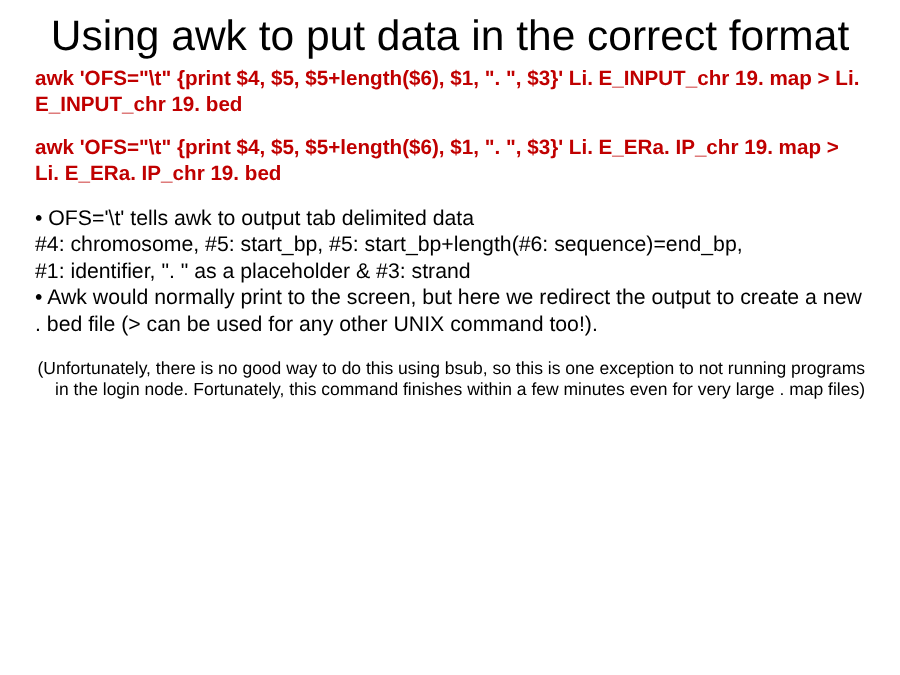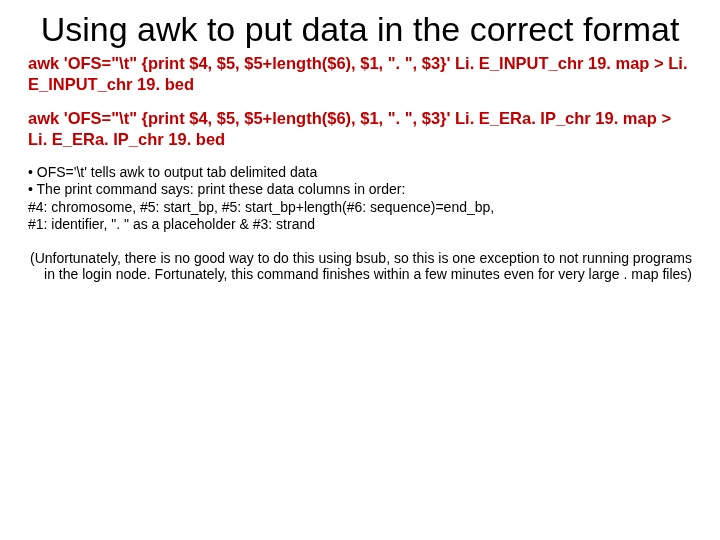--- a/index.html
+++ b/index.html
@@ -31,21 +31,21 @@
     margin-bottom: 14px;
   }
   .cmd {
     color: #c00000;
     font-weight: bold;
     font-size: 16.5px;
     line-height: 1.25;
     margin-bottom: 14px;
   }
   .bullets {
-    font-size: 14px;
+    font-size: 17px;
     line-height: 1.25;
     margin-bottom: 16px;
   }
   .foot {
     font-size: 14px;
     line-height: 1.2;
     text-align: right;
   }
 </style>
 </head>
@@ -54,20 +54,20 @@
 <div class="slide">
 
   <h1 class="title">Using awk to put data in the correct format</h1>
 
 
   <div class="cmd">awk 'OFS="\t" {print $4, $5, $5+length($6), $1, ". ", $3}' Li. E_INPUT_chr 19. map &gt; Li. E_INPUT_chr 19. bed</div>
   <div class="cmd">awk 'OFS="\t" {print $4, $5, $5+length($6), $1, ". ", $3}' Li. E_ERa. IP_chr 19. map &gt; Li. E_ERa. IP_chr 19. bed</div>
 
   <div class="bullets">
     <div>• OFS='\t' tells awk to output tab delimited data</div>
-    <div>• The print command says: print these data columns in order:</div>
     <div>#4: chromosome, #5: start_bp, #5: start_bp+length(#6: sequence)=end_bp,</div>
     <div>#1: identifier, ". " as a placeholder &amp; #3: strand</div>
+    <div>• Awk would normally print to the screen, but here we redirect the output to create a new . bed file (&gt; can be used for any other UNIX command too!).</div>
   </div>
 
   <div class="foot">(Unfortunately, there is no good way to do this using bsub, so this is one exception to not running programs in the login node. Fortunately, this command finishes within a few minutes even for very large . map files)</div>
 
 </div>
 
 </body></html>

